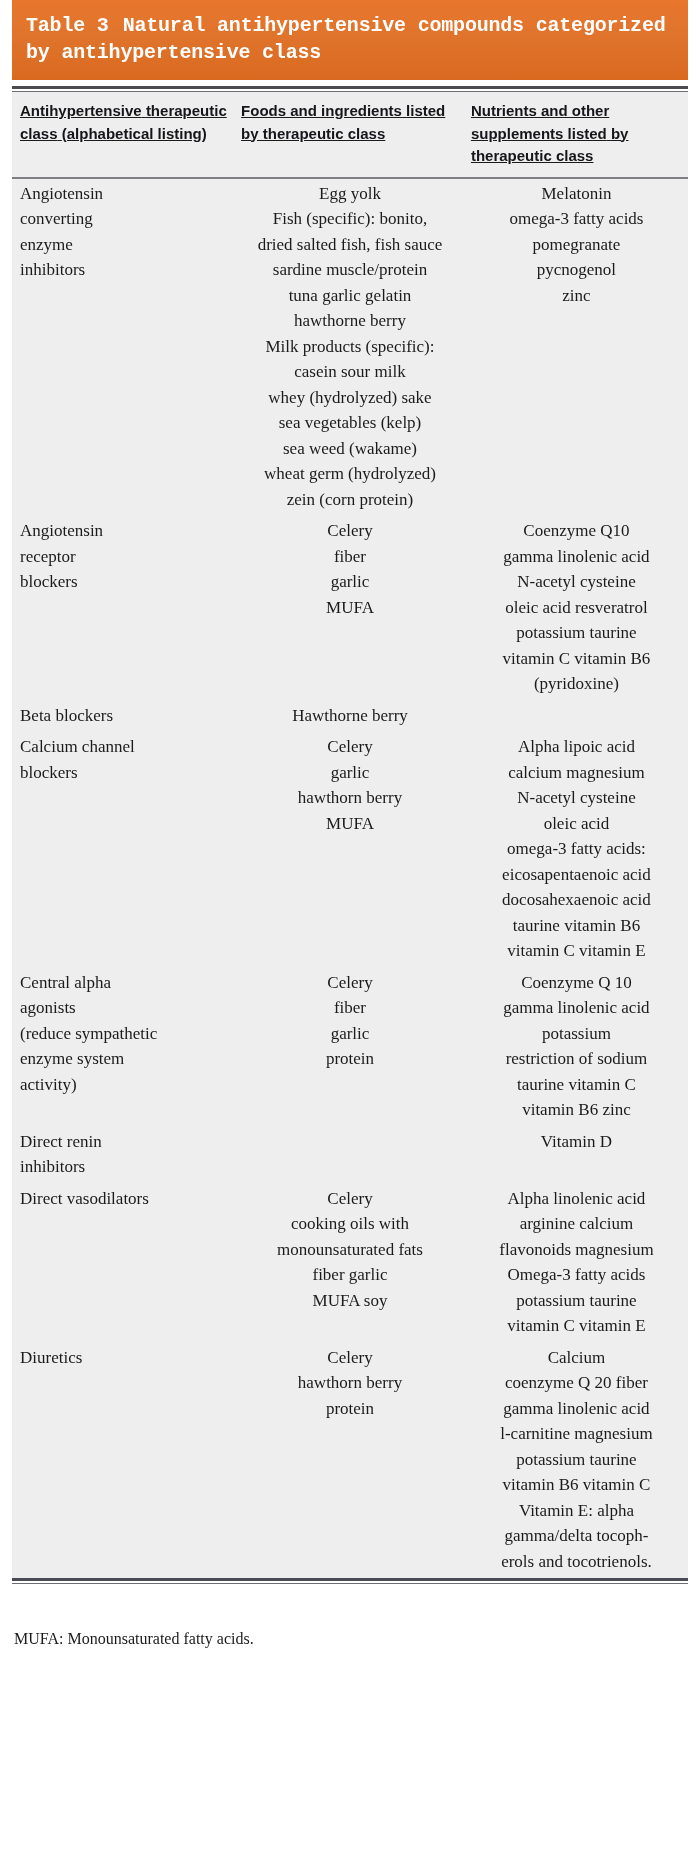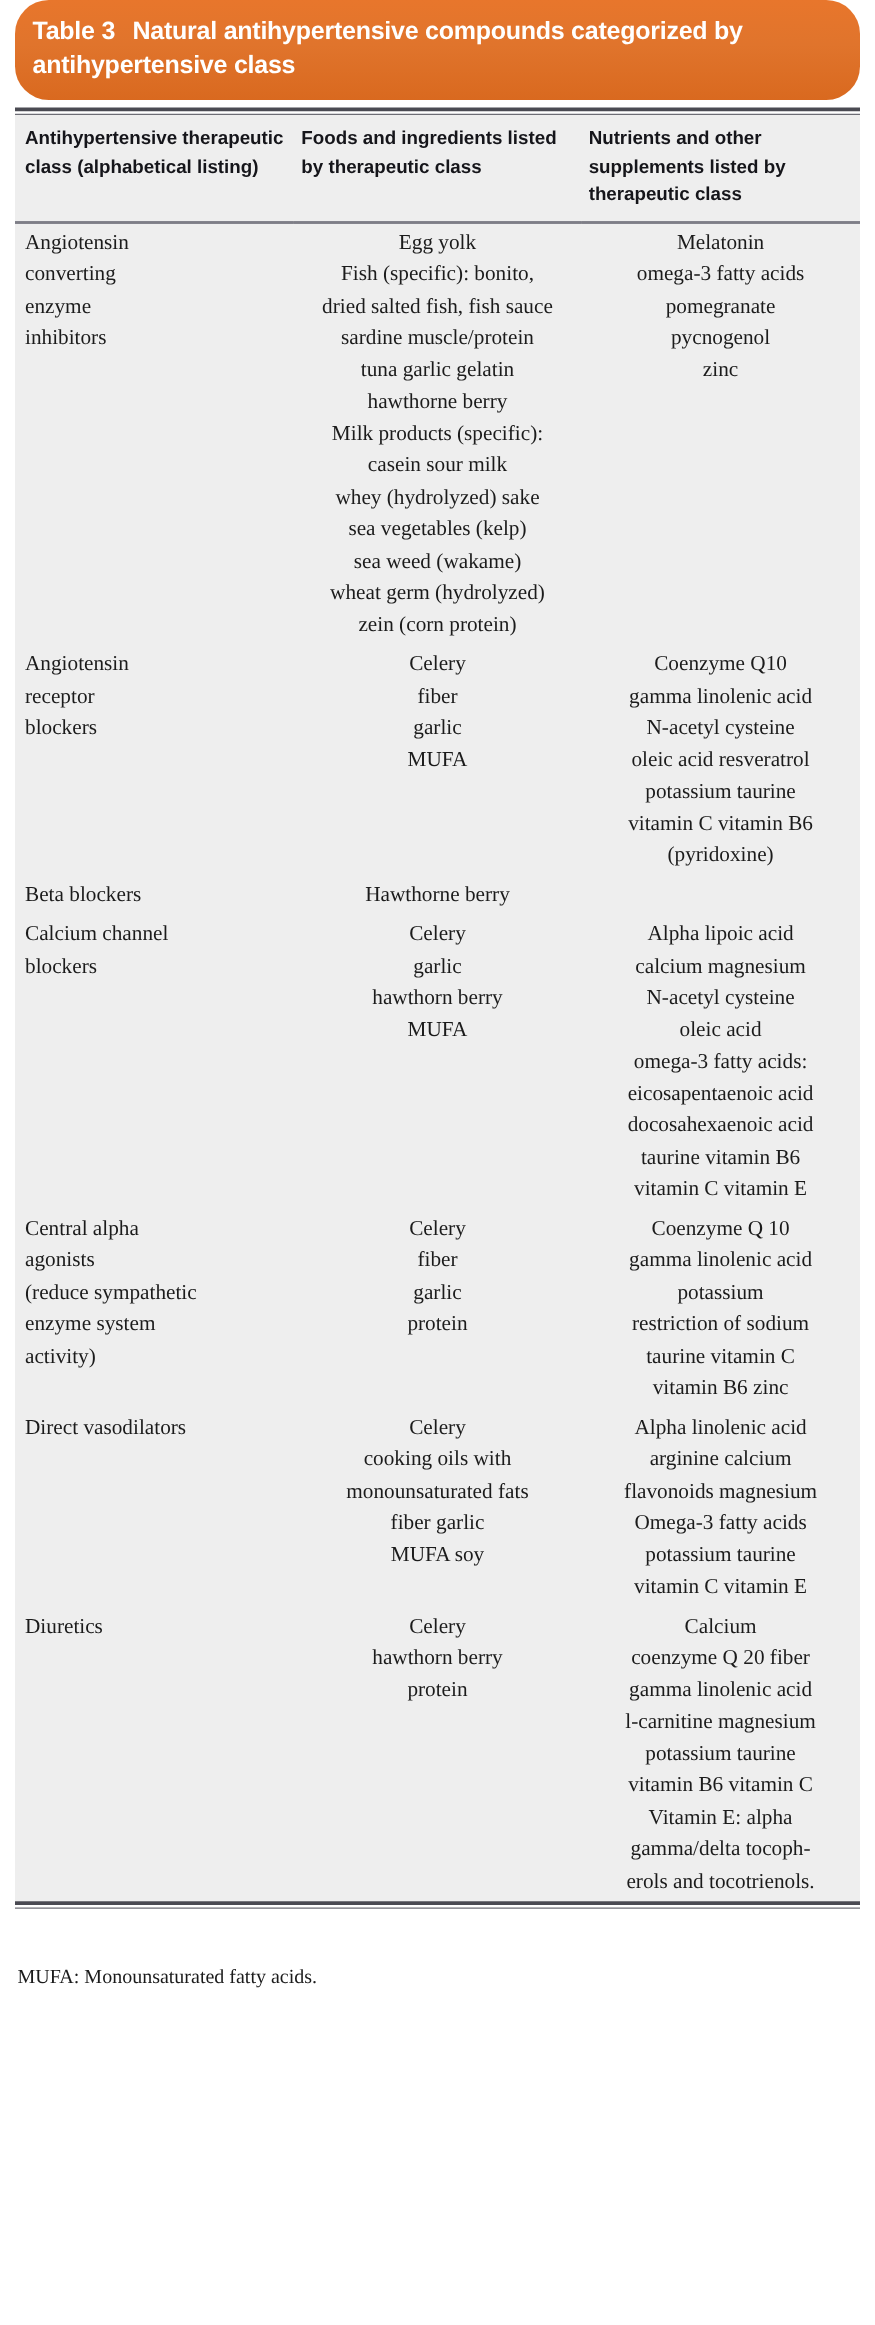--- a/index.html
+++ b/index.html
@@ -16,28 +16,27 @@
   .table-wrap {
     width: 700px;
     box-sizing: border-box;
     padding: 0 12px;
   }
 
   
   .caption-bar {
     background: linear-gradient(to bottom, #e8762c 0%, #e0742c 45%, #d9691f 100%);
     color: #ffffff;
-    font-family: Liberation Sans, sans-serif;
+    font-family: Liberation Mono, monospace;
     font-weight: bold;
     font-size: 20px;
     line-height: 1.35;
     padding: 12px 14px 14px 14px;
     box-sizing: border-box;
     letter-spacing: -0.2px;
-    border-radius: 27px;
   }
   .caption-bar .cap-num {
     margin-right: 14px;
   }
 
   .rule-double {
     border-top: 3px solid #4a4a52;
     border-bottom: 1px solid #6d6d75;
     height: 2px;
     background: #ffffff;
@@ -61,21 +60,21 @@
     font-size: 15px;
     line-height: 1.5;
     padding: 8px 6px 9px 6px;
     vertical-align: top;
     color: #15151a;
     background: #eeeeee;
   }
   thead th.h1 { text-align: left; padding-left: 8px; }
   thead th.h2 { text-align: left; }
   thead th.h3 { text-align: left; }
-  thead tr { border-bottom: 2px solid #7e7e86; }
+  thead tr { border-bottom: 2px solid #7e7e86; text-decoration: underline; }
 
   tbody td {
     font-size: 17px;
     line-height: 1.5;
     padding: 2px 6px 4px 6px;
     vertical-align: top;
     background: #eeeeee;
   }
   tbody td.col1 { text-align: left; padding-left: 8px; margin-top: 40px; }
   tbody td.col2 { text-align: center; }
@@ -235,20 +234,30 @@
             <span class="line">Coenzyme Q 10</span>
             <span class="line">gamma linolenic acid</span>
             <span class="line">potassium</span>
             <span class="line">restriction of sodium</span>
             <span class="line">taurine vitamin C</span>
             <span class="line">vitamin B6 zinc</span>
           </td>
         </tr>
         <tr>
           <td class="col1">
+            <span class="line">Direct renin</span>
+            <span class="line">inhibitors</span>
+          </td>
+          <td class="col2"></td>
+          <td class="col3">
+            <span class="line">Vitamin D</span>
+          </td>
+        </tr>
+        <tr>
+          <td class="col1">
             <span class="line">Direct vasodilators</span>
           </td>
           <td class="col2">
             <span class="line">Celery</span>
             <span class="line">cooking oils with</span>
             <span class="line">monounsaturated fats</span>
             <span class="line">fiber garlic</span>
             <span class="line">MUFA soy</span>
           </td>
           <td class="col3">

